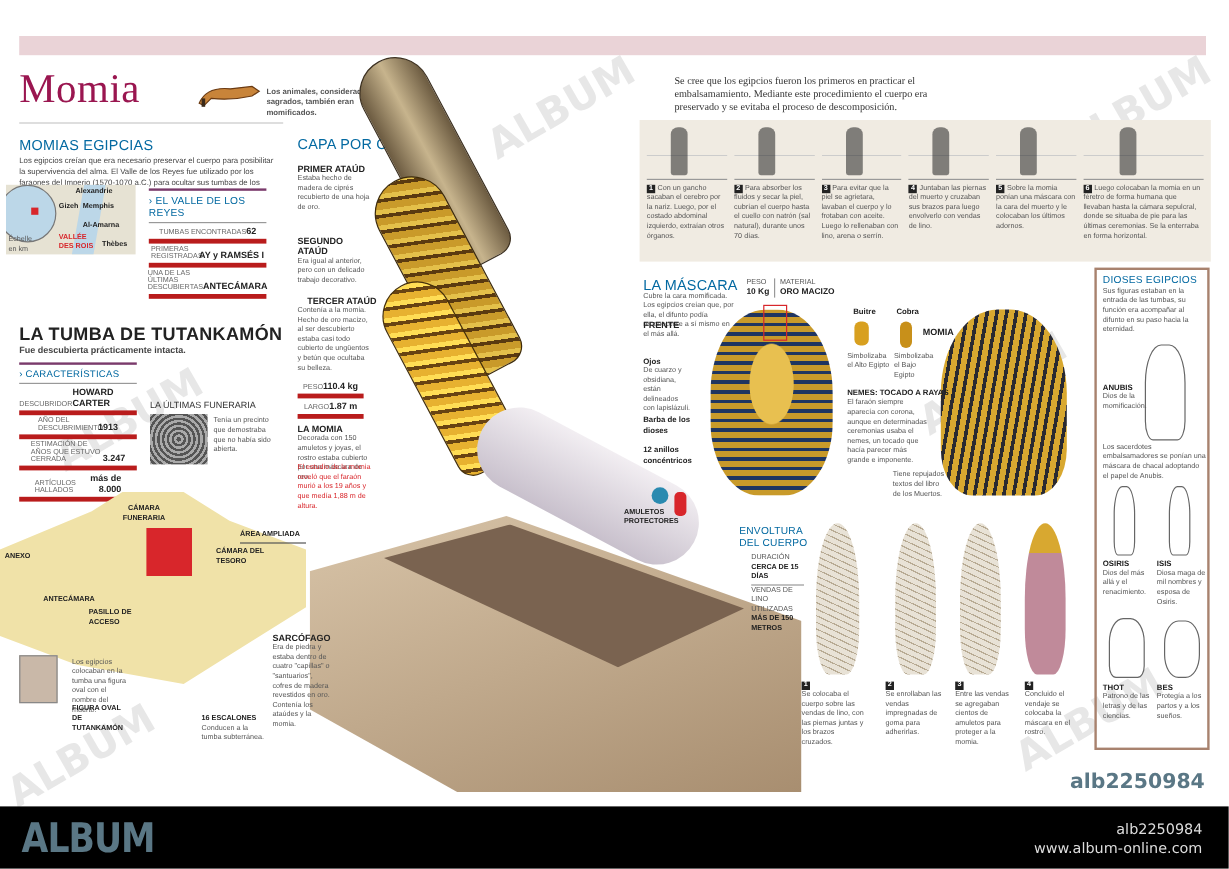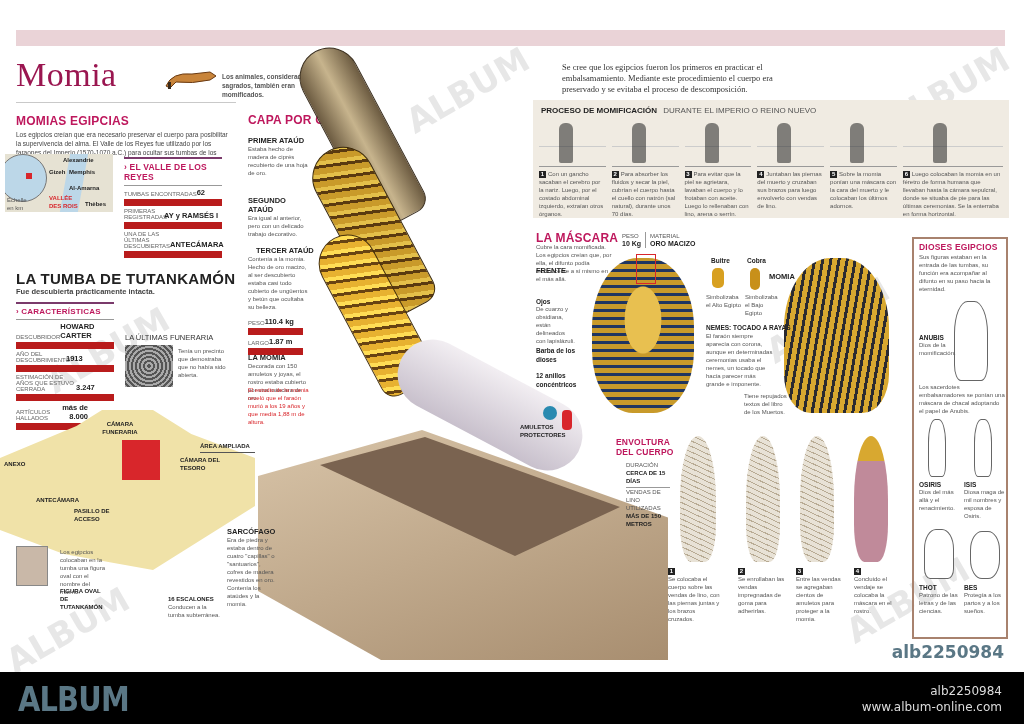--- a/index.html
+++ b/index.html
@@ -2,46 +2,46 @@
 <html><head>
 <meta charset="utf-8">
 <style>
 *{box-sizing:border-box;margin:0;padding:0}
 html,body{width:1024px;height:724px;overflow:hidden;background:#fff}
 body{position:relative;font-family:"Liberation Sans",sans-serif;color:#333}
 .abs{position:absolute}
 .topband{left:16px;top:30px;width:989px;height:16px;background:#ead3d7}
 .title{left:16px;top:56px;font-family:"Liberation Serif",serif;font-size:34px;color:#9a1650;font-weight:normal;letter-spacing:0.5px}
 .hr{height:1px;background:#c9c9c9}
-.h2{font-weight:bold;color:#be185d;font-size:12px;letter-spacing:0.2px}
+.h2{font-weight:normal;color:#0369a1;font-size:12px;letter-spacing:0.2px}
 .h1{font-weight:bold;color:#222;font-size:15px;letter-spacing:0.3px}
 .small{font-size:6.5px;line-height:9px;color:#444}
 .tiny{font-size:6px;line-height:8px;color:#555}
 .red{color:#d8262b}
 .lbl{font-weight:bold;color:#222;font-size:7.5px;line-height:9px}
-.stat{border-bottom:7px solid #b91c1c;display:flex;justify-content:flex-start;align-items:flex-end;font-size:6px;color:#666;padding:2px 0}
+.stat{border-bottom:4px solid #b91c1c;display:flex;justify-content:center;align-items:flex-end;font-size:6px;color:#666;padding:2px 0}
 .stat b{color:#222;font-size:7.5px}
 .purp{border-top:2px solid #7a3a6b}
 .cat{left:162px;top:68px;width:56px;height:20px}
 .map{left:5px;top:154px;width:108px;height:58px;background:#e6e2d3;overflow:hidden}
 .globe{left:-6px;top:0;width:48px;height:48px;border-radius:50%;background:#bcd7e8;border:1px solid #777}
 .sarc-stone{left:258px;top:430px;width:410px;height:230px;background:linear-gradient(160deg,#d8c4a8,#a88e70);clip-path:polygon(0 20%,40% 0,100% 38%,100% 100%,30% 100%,0 70%)}
 .sarc-basin{left:320px;top:430px;width:300px;height:140px;background:#7a6350;clip-path:polygon(0 25%,35% 5%,100% 55%,65% 90%)}
 .mummy-body{left:390px;top:370px;width:200px;height:70px;background:linear-gradient(#f2eef2,#c8c0cc);border-radius:40px;transform:rotate(28deg)}
 .coffin{background:linear-gradient(90deg,#6b5a40,#c7b48d,#6b5a40);border-radius:40px 40px 20px 20px;border:1px solid #3c3020}
 .coffin2{background:repeating-linear-gradient(20deg,#c99a2a 0 6px,#5a3a10 6px 9px,#e4c04a 9px 13px);border-radius:40px 40px 20px 20px;border:1px solid #3c2a0a}
 .tomb{left:0;top:410px;width:255px;height:160px;background:#f0e2a8;clip-path:polygon(0 30%,30% 10%,40% 0,60% 0,75% 15%,100% 30%,100% 60%,80% 80%,60% 100%,25% 90%,0 75%)}
 .tomb-red{left:122px;top:440px;width:38px;height:40px;background:#d8262b}
 .proc{left:533px;top:100px;width:476px;height:118px;background:#f0ebe2}
 .step-fig{height:50px;background:linear-gradient(#f0ebe2 60%,#ccc 60% 62%,#f0ebe2 62%);border-bottom:1px solid #999;position:relative}
 .step-fig:after{content:"";position:absolute;left:30%;top:6px;width:14px;height:40px;background:#222;border-radius:6px 6px 2px 2px;opacity:.55}
 .num{display:inline-block;background:#222;color:#fff;font-size:6px;font-weight:bold;width:7px;height:7px;line-height:7px;text-align:center;margin-right:2px}
 .mask{left:592px;top:258px;width:102px;height:155px;background:radial-gradient(ellipse at 50% 40%,#e8c050 0 25%,transparent 26%),repeating-linear-gradient(0deg,#c89a2a 0 5px,#1f3560 5px 8px);border-radius:45% 45% 40% 40%}
 .mask-back{left:784px;top:258px;width:105px;height:155px;background:repeating-linear-gradient(100deg,#d8a830 0 5px,#2a2a30 5px 8px);border-radius:45% 45% 25% 25%}
-.gods{left:912px;top:237px;width:96px;height:402px;border:2px solid #a8826e}
+.gods{left:912px;top:223px;width:96px;height:402px;border:2px solid #a8826e}
 .fig{background:#fff;border:1px solid #666;border-radius:40% 40% 20% 20%}
 .mum{border-radius:50% 50% 30% 30%;background:repeating-linear-gradient(25deg,#e8e2d6 0 4px,#b8ab94 4px 5px)}
 .footer{left:0;top:672px;width:1024px;height:52px;background:#000}
 .logo{left:18px;top:679px;font-size:34px;color:#5a7785;font-family:"DejaVu Sans",sans-serif;letter-spacing:-1px;font-weight:bold;transform:scaleX(0.85);transform-origin:left}
 .ftr{right:22px;top:683px;text-align:right;font-size:12px;line-height:16px;color:#ddd;font-family:"DejaVu Sans",sans-serif}
 .idtag{right:20px;top:642px;font-size:17px;color:#5a7785;font-family:"DejaVu Sans",sans-serif;font-weight:bold}
 .wm{font-size:34px;color:rgba(170,170,170,.28);font-weight:bold;transform:rotate(-30deg);pointer-events:none;font-family:"DejaVu Sans",sans-serif}
 .line{background:#555;height:1px}
 </style>
 </head>
@@ -167,24 +167,20 @@
 <div class="abs sarc-stone"></div>
 <div class="abs sarc-basin"></div>
 <div class="abs mummy-body"></div>
 <div class="abs lbl" style="left:227px;top:527px">SARCÓFAGO</div>
 <div class="abs tiny" style="left:227px;top:536px;width:48px">Era de piedra y estaba dentro de cuatro "capillas" o "santuarios", cofres de madera revestidos en oro. Contenía los ataúdes y la momia.</div>
 <div class="abs" style="left:543px;top:406px;width:14px;height:14px;border-radius:50%;background:#2a8ab0"></div>
 <div class="abs" style="left:562px;top:410px;width:10px;height:20px;border-radius:4px;background:#d8262b"></div>
 <div class="abs tiny" style="left:520px;top:423px;width:40px;font-weight:bold;color:#222">AMULETOS PROTECTORES</div>
 
 <div class="abs proc">
-  <div style="padding:6px 8px 2px 8px;font-size:8px">
-    <b style="color:#222">PROCESO DE MOMIFICACIÓN</b>
-    <span style="color:#555;margin-left:4px">DURANTE EL IMPERIO O REINO NUEVO</span>
-  </div>
   <div style="display:flex;gap:6px;padding:0 6px">
     <div style="flex:1">
         <div class="step-fig"></div>
         <div class="tiny" style="padding-top:3px"><span class="num">1</span><span>Con un gancho sacaban el cerebro por la nariz. Luego, por el costado abdominal izquierdo, extraían otros órganos.</span></div>
       </div>
     <div style="flex:1">
         <div class="step-fig"></div>
         <div class="tiny" style="padding-top:3px"><span class="num">2</span><span>Para absorber los fluidos y secar la piel, cubrían el cuerpo hasta el cuello con natrón (sal natural), durante unos 70 días.</span></div>
       </div>
     <div style="flex:1">

